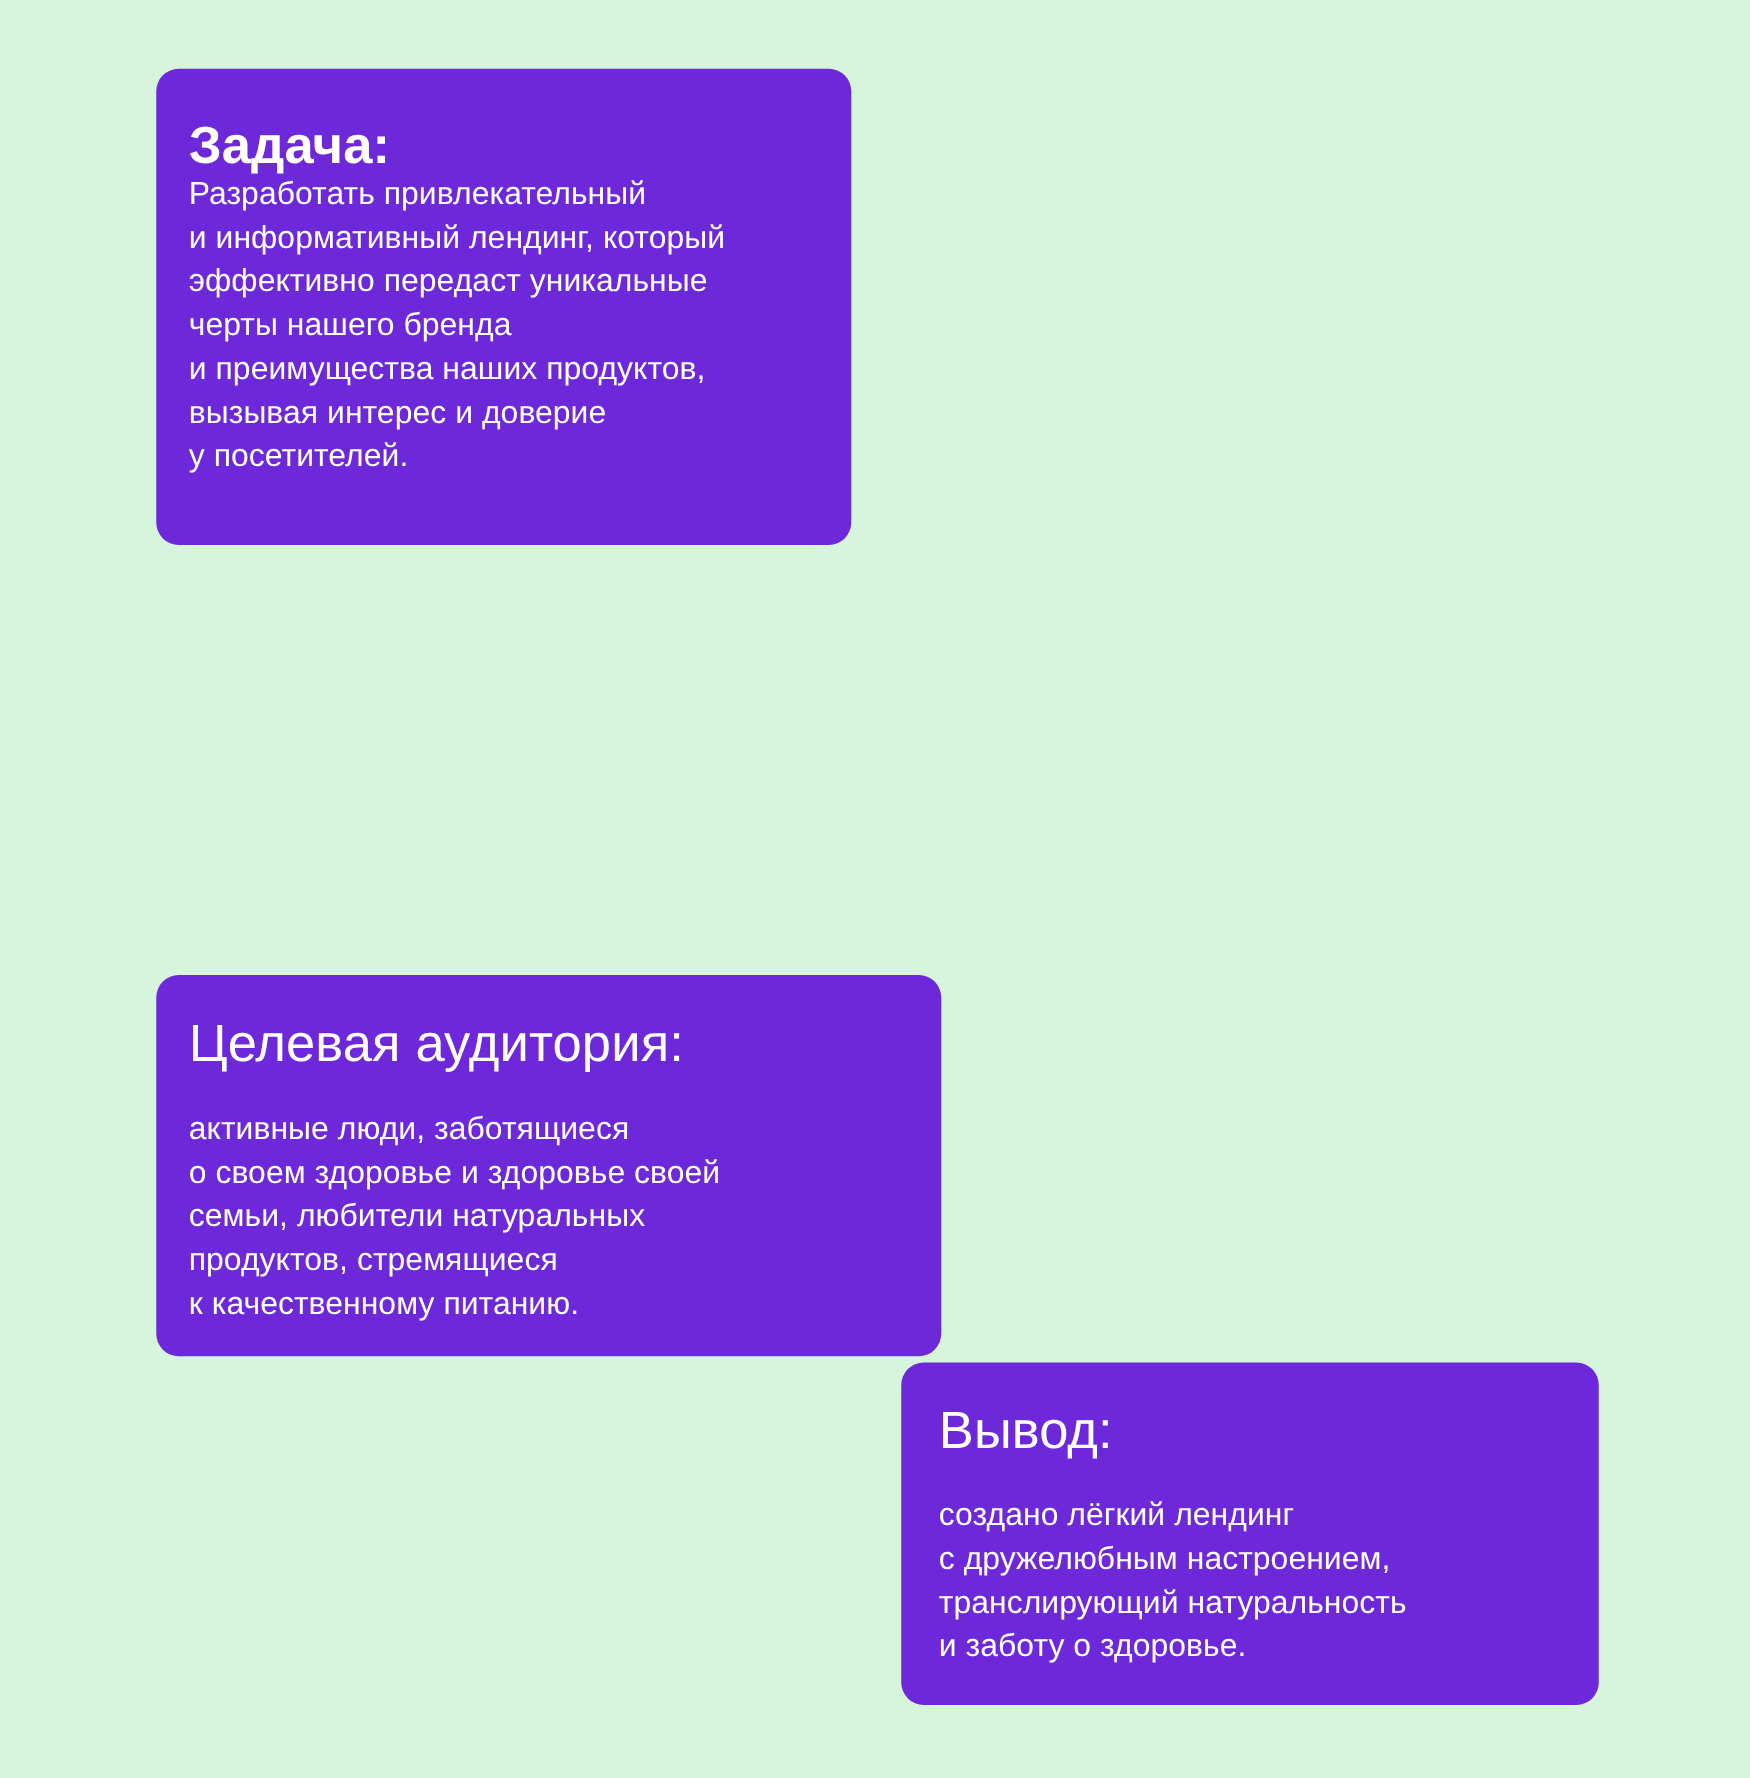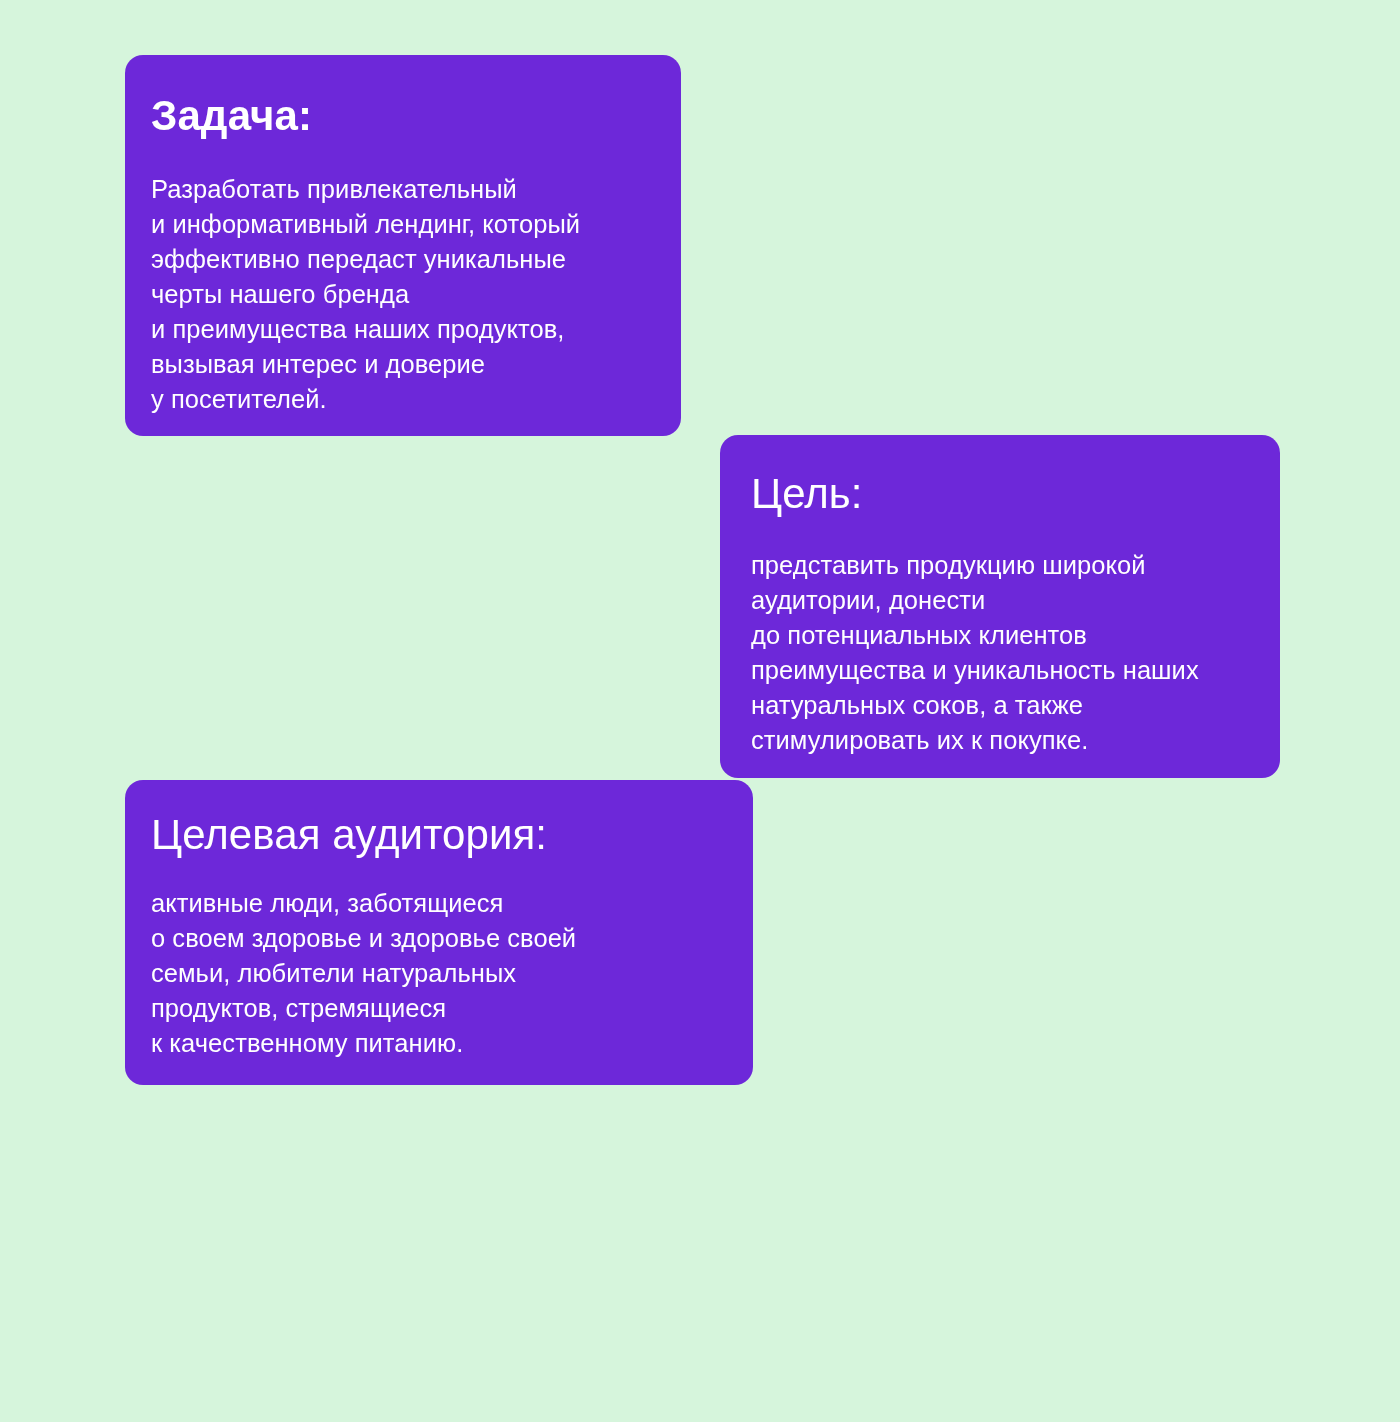--- a/index.html
+++ b/index.html
@@ -54,21 +54,21 @@
   }
 
   
   #card-task {
     left: 125px;
     top: 55px;
     width: 556px;
     height: 381px;
     padding: 39px 30px 0 26px;
   }
-  #card-task .card-body { margin-top: 34px; }
+  #card-task .card-body { }
 
   
   #card-goal {
     left: 720px;
     top: 435px;
     width: 560px;
     height: 343px;
     padding: 37px 28px 0 31px;
   }
   #card-goal .card-body { margin-top: 32px; }
@@ -102,33 +102,31 @@
     <h2 class="card-title is-bold">Задача:</h2>
     <p class="card-body">Разработать привлекательный
 и информативный лендинг, который
 эффективно передаст уникальные
 черты нашего бренда
 и преимущества наших продуктов,
 вызывая интерес и доверие
 у посетителей.</p>
   </section>
 
-  <section class="card" id="card-goal">
-    <h2 class="card-title">Цель:</h2>
-    <p class="card-body">представить  продукцию широкой
-аудитории, донести
-до потенциальных клиентов
-преимущества и уникальность наших
-натуральных соков, а также
-стимулировать их к покупке.</p>
-  </section>
 
   <section class="card" id="card-audience">
     <h2 class="card-title">Целевая аудитория:</h2>
     <p class="card-body">активные люди, заботящиеся
 о своем здоровье и здоровье своей
 семьи, любители натуральных
 продуктов, стремящиеся
 к качественному питанию.</p>
   </section>
 
+  <section class="card" id="card-conclusion">
+    <h2 class="card-title">Вывод:</h2>
+    <p class="card-body">создано лёгкий лендинг
+с дружелюбным настроением,
+транслирующий натуральность
+и заботу о здоровье.</p>
+  </section>
 
 </div>
 
 </body></html>

